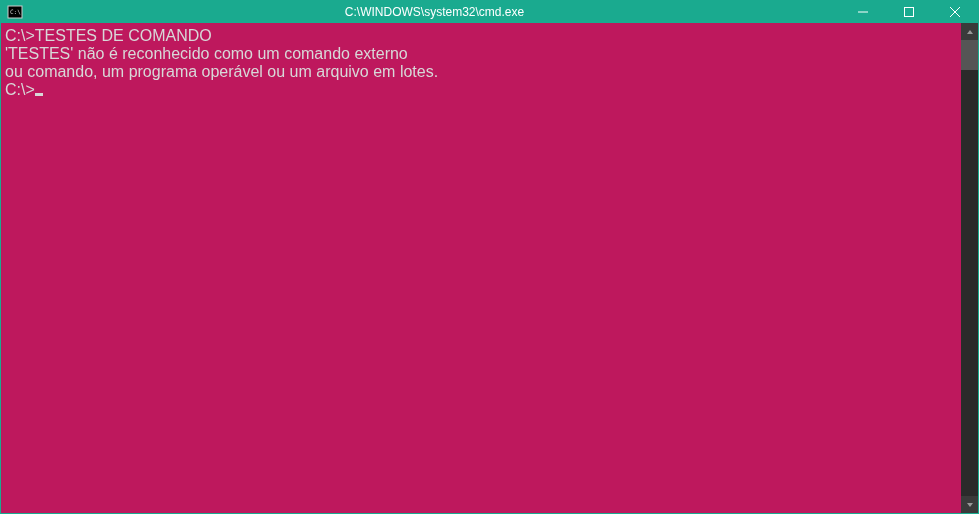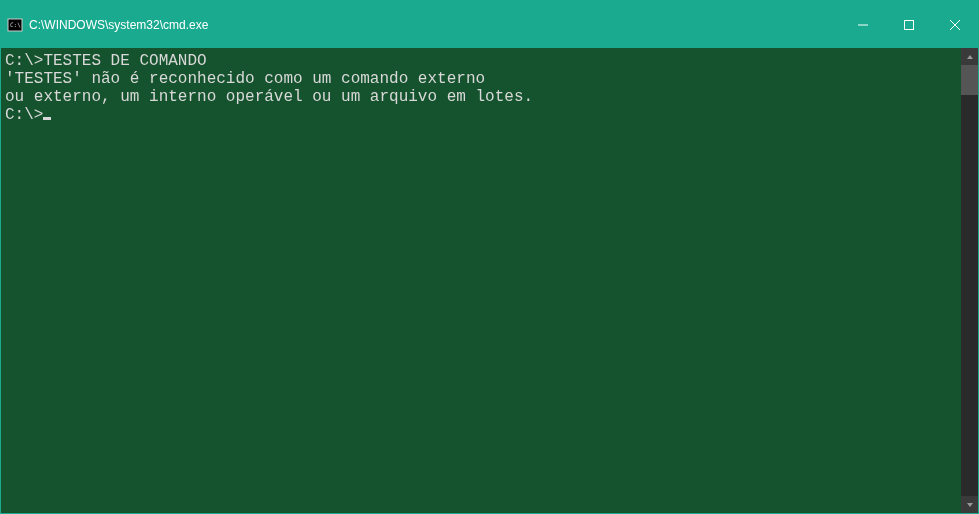--- a/index.html
+++ b/index.html
@@ -12,27 +12,28 @@
   }
   .window {
     width: 979px;
     height: 514px;
     border: 1px solid #1aaa8f;
     display: flex;
     flex-direction: column;
     background: #000;
   }
   .titlebar {
-    height: 47px;
+    height: 22px;
     background: #1aaa8f;
     display: flex;
     align-items: center;
     color: #fff;
     font-size: 12px;
     user-select: none;
+    text-align: center;
   }
   .titlebar-icon {
     width: 16px;
     height: 16px;
     margin: 0 6px;
     display: flex;
     align-items: center;
     justify-content: center;
   }
   .titlebar-title {
@@ -52,23 +53,23 @@
     justify-content: center;
     color: #fff;
   }
   .content-wrap {
     flex: 1;
     display: flex;
     background: #000;
   }
   .terminal {
     flex: 1;
-    background: #14532d;
+    background: #be185d;
     color: #d8d8d8;
-    font-family: Liberation Mono, monospace;
+    font-family: Liberation Sans, sans-serif;
     font-size: 16px;
     line-height: 18px;
     padding: 4px 0 4px 4px;
     white-space: pre;
     overflow: hidden;
   }
   .scrollbar {
     width: 17px;
     background: #2a2a2a;
     position: relative;
@@ -130,21 +131,21 @@
       <div class="win-btn close">
         <svg width="10" height="10" viewBox="0 0 10 10">
             <line x1="0" y1="0" x2="10" y2="10" stroke="#fff" stroke-width="1"></line>
             <line x1="10" y1="0" x2="0" y2="10" stroke="#fff" stroke-width="1"></line>
           </svg>
       </div>
     </div>
   </div>
 
   <div class="content-wrap">
-    <div class="terminal" id="terminal"><span class="line"></span><span class="line">C:\&gt;TESTES DE COMANDO</span><span class="line">'TESTES' não é reconhecido como um comando externo</span><span class="line">ou externo, um interno operável ou um arquivo em lotes.</span><span class="line"></span><span class="line">C:\&gt;<span class="cursor"></span></span></div>
+    <div class="terminal" id="terminal"><span class="line"></span><span class="line">C:\&gt;TESTES DE COMANDO</span><span class="line">'TESTES' não é reconhecido como um comando externo</span><span class="line">ou comando, um programa operável ou um arquivo em lotes.</span><span class="line"></span><span class="line">C:\&gt;<span class="cursor"></span></span></div>
     <div class="scrollbar">
       <div class="scroll-btn up">
         <svg width="8" height="8" viewBox="0 0 8 8">
             <polygon points="4,2 7,6 1,6" fill="#999"></polygon>
           </svg>
       </div>
       <div class="scroll-thumb"></div>
       <div class="scroll-btn down">
         <svg width="8" height="8" viewBox="0 0 8 8">
             <polygon points="1,2 7,2 4,6" fill="#999"></polygon>

